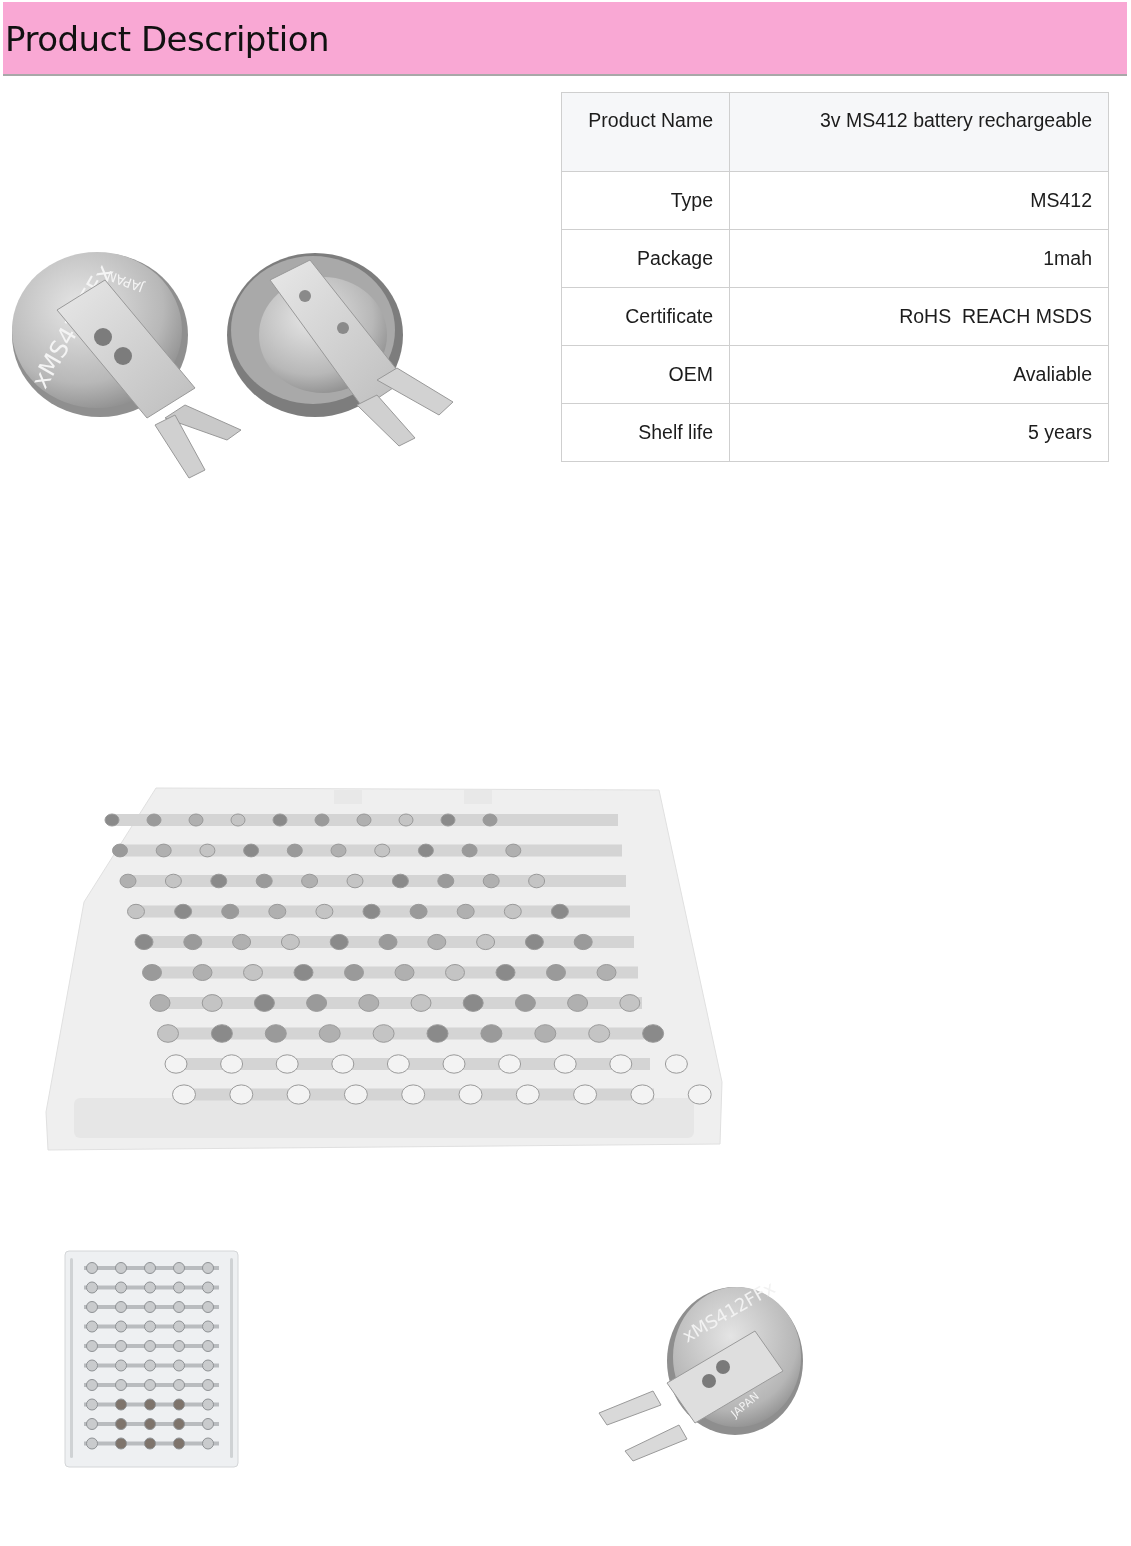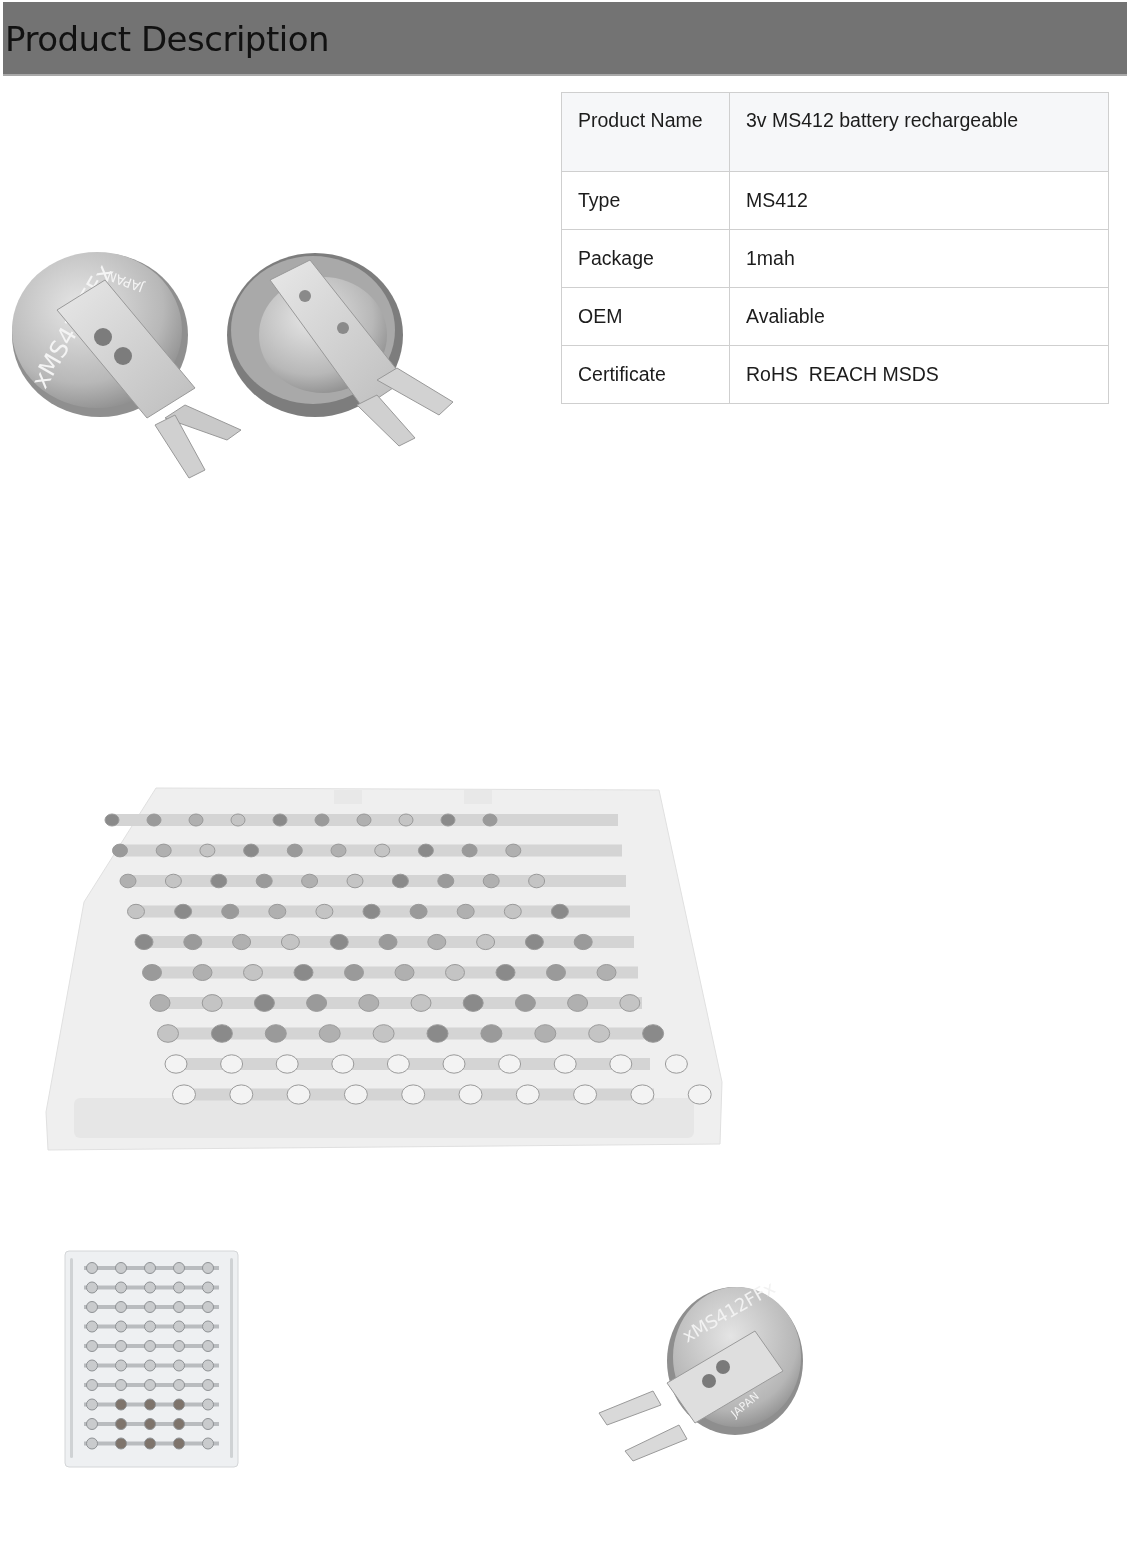--- a/index.html
+++ b/index.html
@@ -1,27 +1,27 @@
 <!DOCTYPE html>
 <html><head>
 <meta charset="utf-8">
 <style>
   html, body { margin: 0; padding: 0; background: #ffffff; }
   body { width: 1131px; height: 1546px; position: relative; overflow: hidden;
          font-family: "DejaVu Sans", "Liberation Sans", sans-serif; color: #1a1a1a; }
 
   .header-bar { position: absolute; left: 3px; top: 2px; width: 1124px; height: 74px;
-                background: #737373; border-bottom: 2px solid #a8a8a8; box-sizing: border-box; }
+                background: #f9a8d4; border-bottom: 2px solid #a8a8a8; box-sizing: border-box; }
   .header-title { position: absolute; left: 2px; top: 17px; margin: 0;
                   font-family: "DejaVu Sans", sans-serif; font-weight: normal;
                   font-size: 34px; letter-spacing: -0.5px; color: #111; line-height: 1.2; }
 
   .spec-table { position: absolute; left: 561px; top: 92px; width: 548px;
                 border-collapse: collapse; font-family: "Liberation Sans", sans-serif;
-                font-size: 19.5px; color: #1c1c1c; }
+                font-size: 19.5px; color: #1c1c1c; text-align: right; }
   .spec-table td { border: 1px solid #cfcfcf; padding: 0 16px; vertical-align: middle; }
   .spec-table td.label { width: 135px; }
   .spec-table tr { height: 58px; }
   .spec-table tr.first { height: 79px; background: #f6f7f9; }
   .spec-table tr.first td { vertical-align: top; padding-top: 12px; line-height: 31px; }
 
   .img-box { position: absolute; }
   svg { display: block; }
 </style>
 </head>
@@ -75,26 +75,30 @@
     </tr>
     <tr>
       <td class="label">Type</td>
       <td>MS412</td>
     </tr>
     <tr>
       <td class="label">Package</td>
       <td>1mah</td>
     </tr>
     <tr>
+      <td class="label">Certificate</td>
+      <td style="white-space:pre">RoHS  REACH MSDS</td>
+    </tr>
+    <tr>
       <td class="label">OEM</td>
       <td>Avaliable</td>
     </tr>
     <tr>
-      <td class="label">Certificate</td>
-      <td style="white-space:pre">RoHS  REACH MSDS</td>
+      <td class="label">Shelf life</td>
+      <td>5 years</td>
     </tr>
   </tbody>
 </table>
 
 <div class="img-box" style="left:44px; top:782px; width:680px; height:378px;">
   <svg id="trayLarge" width="680" height="378" viewBox="0 0 680 378">
     <polygon points="112,6 615,8 678,300 676,362 4,368 2,330 40,120" fill="#efefef" stroke="#e0e0e0"></polygon>
     <rect x="290" y="8" width="28" height="14" fill="#e8e8e8"></rect>
     <rect x="420" y="8" width="28" height="14" fill="#e8e8e8"></rect>
     <rect x="30" y="316" width="620" height="40" rx="6" fill="#e6e6e6"></rect>

